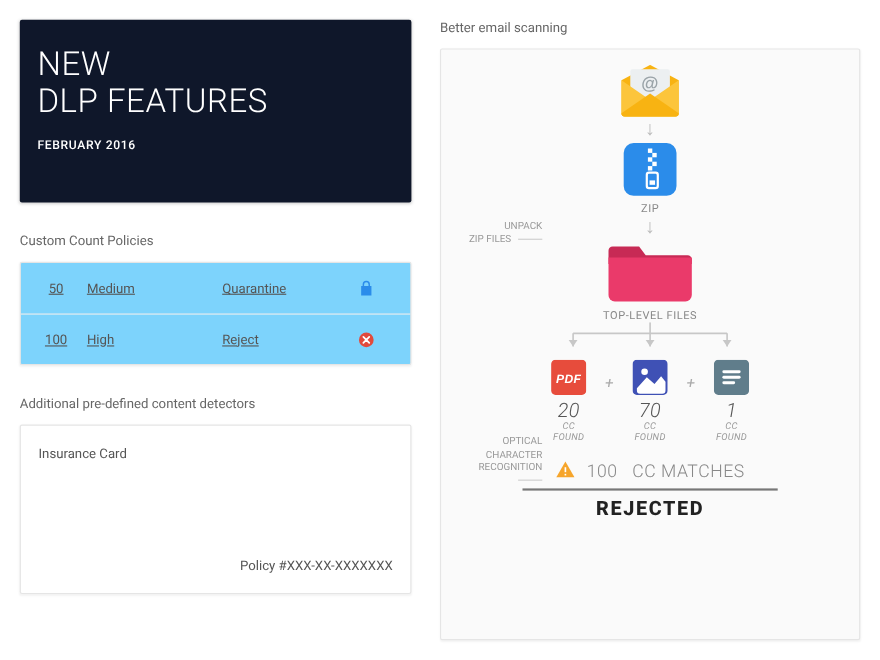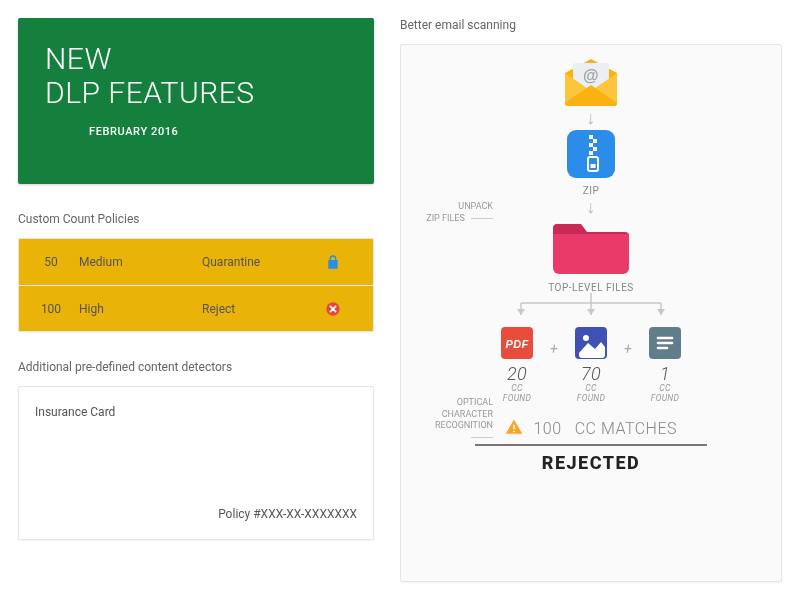--- a/index.html
+++ b/index.html
@@ -16,39 +16,40 @@
     width: 800px;
     height: 600px;
     padding: 18px;
     gap: 26px;
   }
   .left-col { width: 356px; display: flex; flex-direction: column; }
   .right-col { flex: 1; display: flex; flex-direction: column; }
 
   
   .hero {
-    background: #15803d;
+    background: #0f172a;
     color: #fff;
     height: 166px;
-    padding: 24px 27px;
+    padding: 24px 16px;
     box-shadow: 0 1px 3px rgba(0,0,0,.18);
     border-radius: 2px;
   }
   .hero-title { font-weight: 300; font-size: 30px; line-height: 1.12; letter-spacing: .5px; }
-  .hero-date { font-size: 11px; letter-spacing: .6px; margin-top: 16px; font-weight: 500; margin-left: 44px; }
+  .hero-date { font-size: 11px; letter-spacing: .6px; margin-top: 16px; font-weight: 500; }
 
   .section-label { font-size: 12px; color: #666; margin: 28px 0 12px; }
 
   
   .policy-table {
     border: 1px solid #e5e5e5;
     border-radius: 2px;
-    background: #eab308;
+    background: #7dd3fc;
     box-shadow: 0 1px 2px rgba(0,0,0,.05);
     font-size: 12px;
+    text-decoration: underline;
   }
   .policy-row { display: flex; align-items: center; height: 46px; }
   .policy-row + .policy-row { border-top: 1px solid #eee; }
   .policy-row > div { flex: 1; text-align: left; color: #555; }
   .policy-row > div:first-child { flex: 0 0 60px; text-align: center; padding-left: 4px; }
   .policy-row .icon-cell { flex: 0 0 48px; }
 
   
   .detector-card {
     border: 1px solid #e5e5e5;

